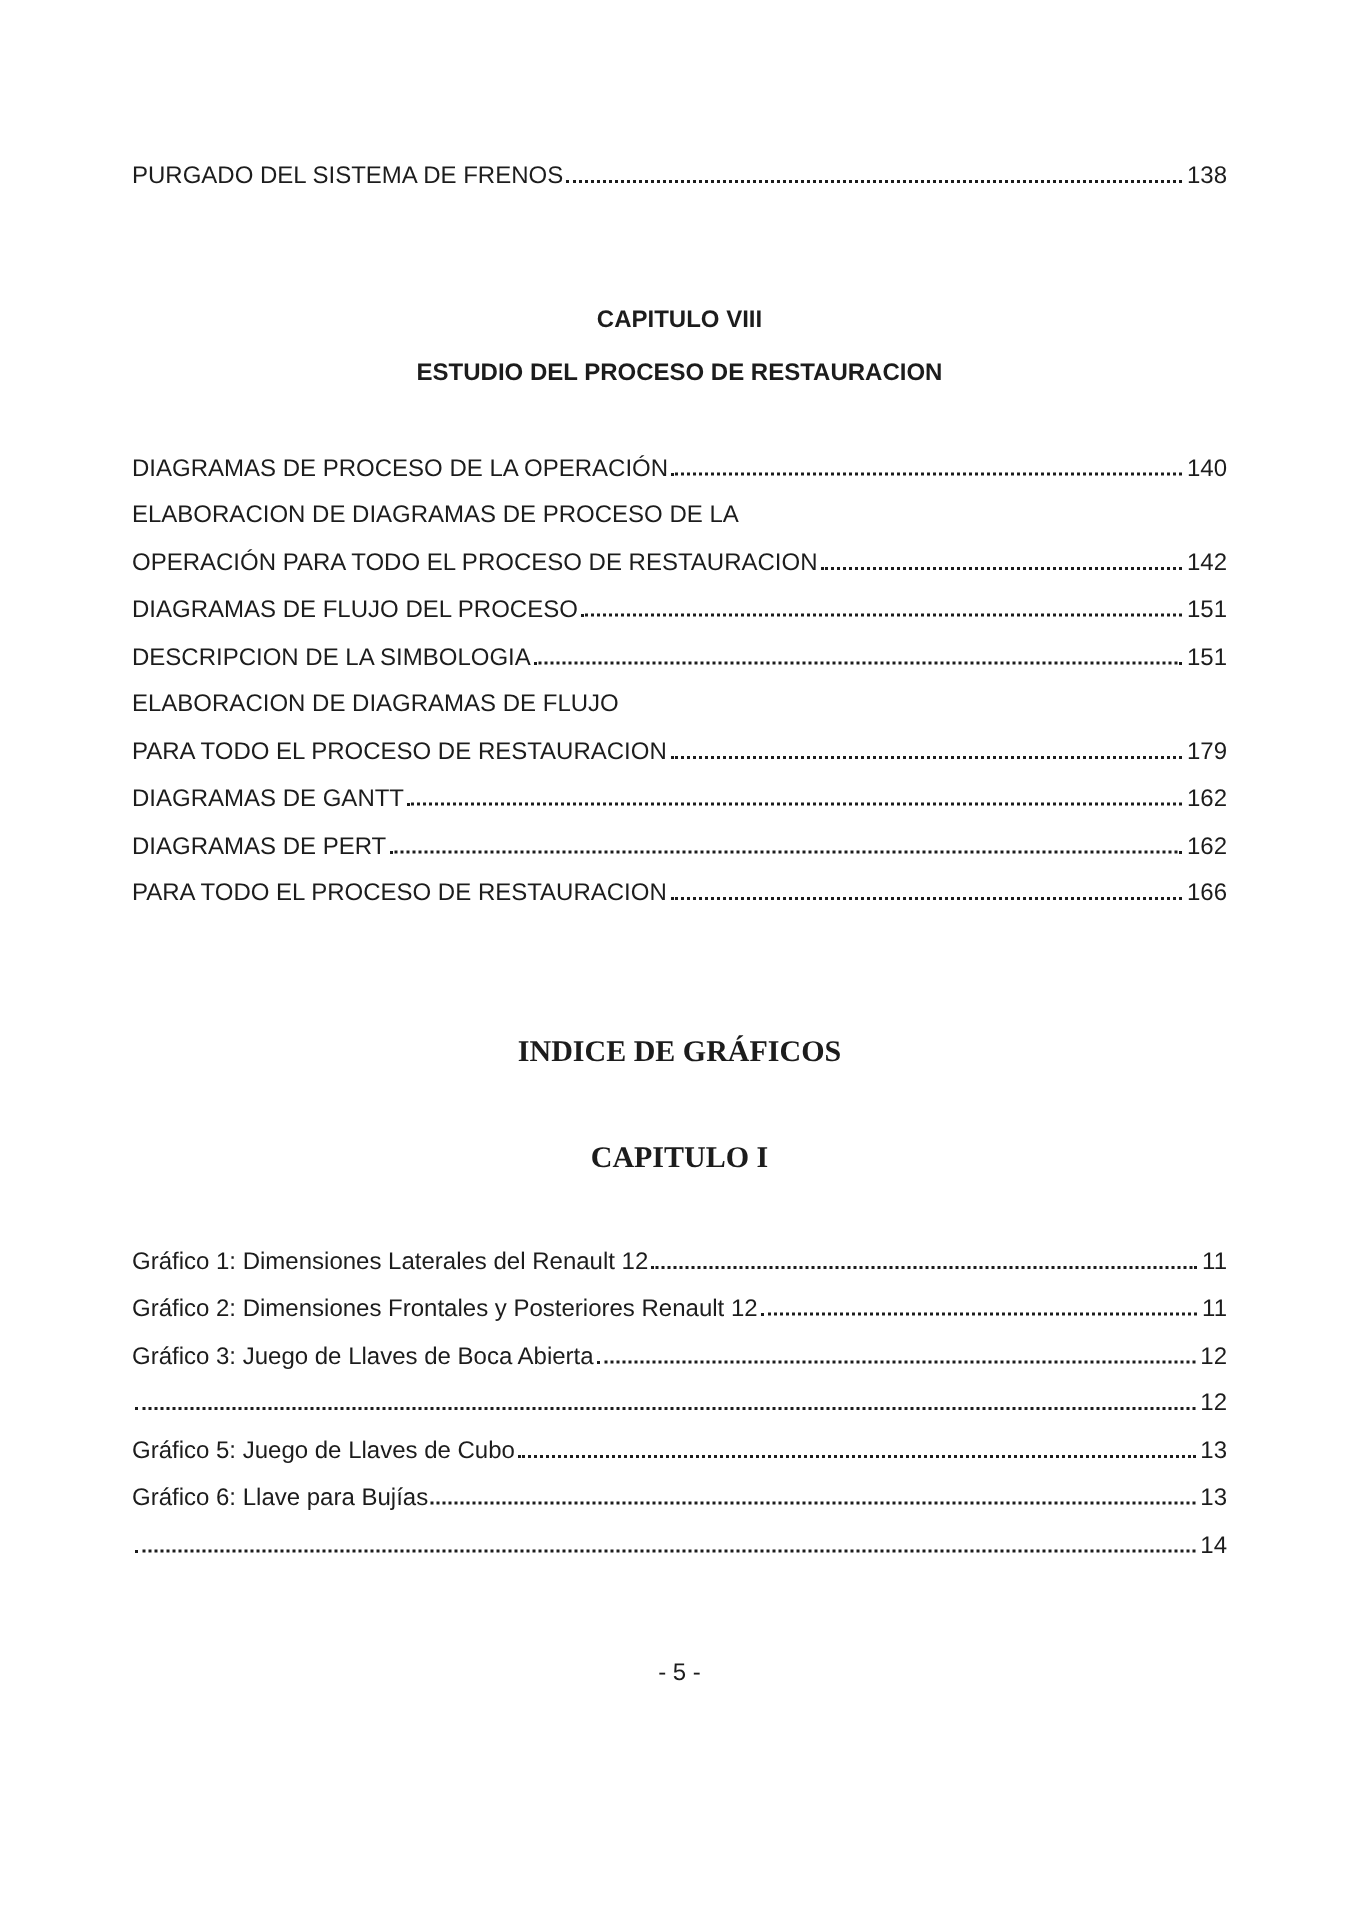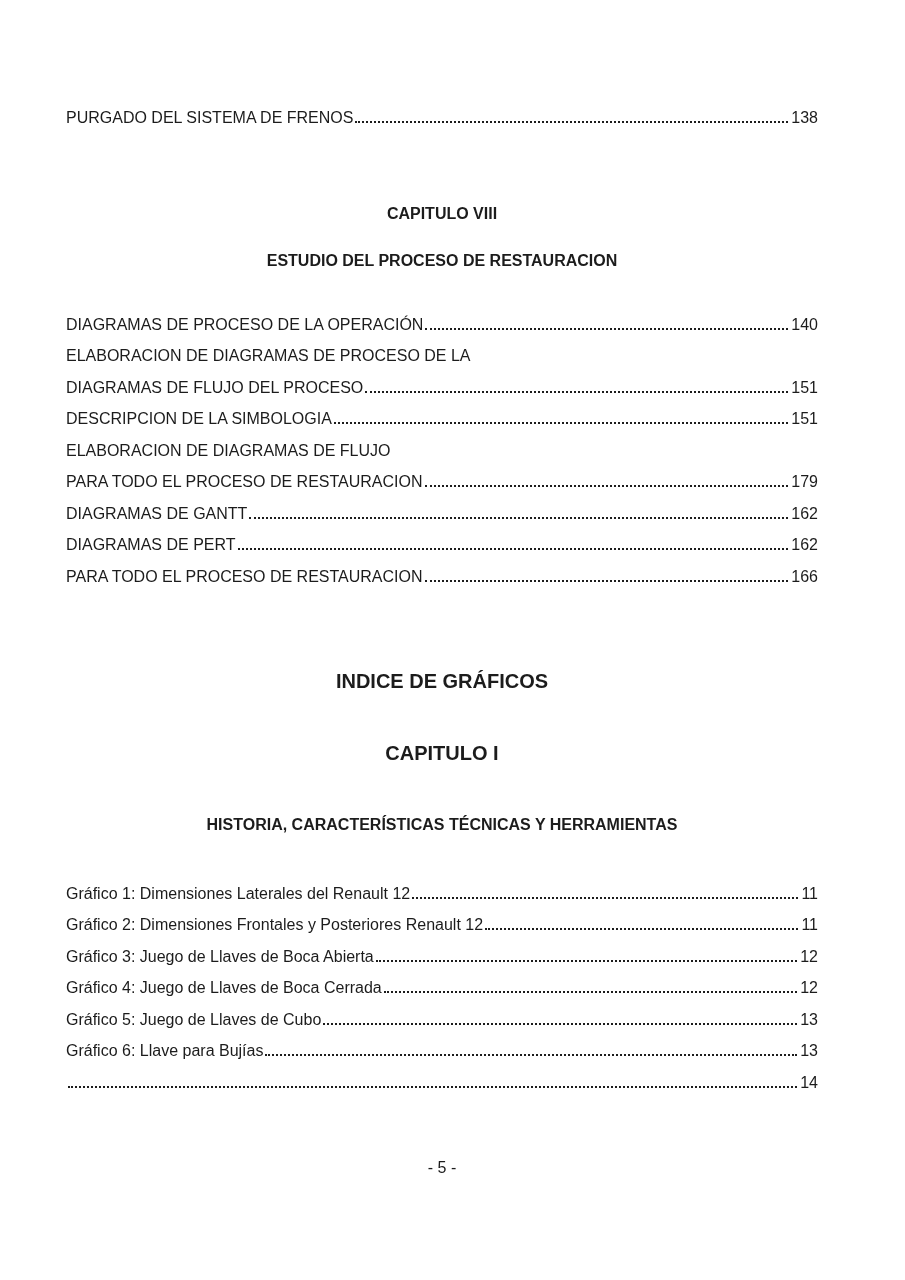--- a/index.html
+++ b/index.html
@@ -12,21 +12,21 @@
     font-family: "Liberation Sans", "DejaVu Sans", sans-serif;
   }
   .page {
     position: relative;
     width: 905px;
     height: 1280px;
     overflow: hidden;
     background: #ffffff;
   }
   .content {
-    padding: 0 87px 0 66px;
+    padding: 0 87px 0 88px;
   }
   .row {
     display: flex;
     align-items: baseline;
     font-size: 16px;
     line-height: 31.5px;
   }
   .row .lbl { white-space: pre; }
   .row .leader {
     flex: 1 1 auto;
@@ -34,23 +34,23 @@
     border-bottom: 2px dotted #1c1c1c;
     margin: 0 3px 0 2px;
   }
   .row .pg { white-space: pre; }
   .row-first { margin-top: 102px; }
   .h-center {
     text-align: center;
     font-weight: bold;
     font-size: 16px;
     line-height: 31.5px;
-    margin: 16px;
+    margin: 4px;
   }
-  .h-large { font-size: 20px; }
+  .h-large { font-size: 20px; font-family: Liberation Serif, serif; }
   #cap8-title { margin-top: 64px; }
   #cap8-subtitle { margin-top: 0; }
   #cap8-list { margin-top: 32px; text-align: center; }
   #indice-title { margin-top: 74px; }
   #cap1-title { margin-top: 40px; }
   #historia-title { margin-top: 40px; }
   #graficos-list { margin-top: 37px; }
   .footer {
     margin-top: 54px;
     text-align: center;
@@ -76,20 +76,25 @@
     <div id="cap8-list">
       <div class="row">
         <span class="lbl">DIAGRAMAS DE PROCESO DE LA OPERACIÓN</span>
         <span class="leader"></span>
         <span class="pg">140</span>
       </div>
       <div class="row">
         <span class="lbl">ELABORACION DE DIAGRAMAS DE PROCESO DE LA</span>
       </div>
       <div class="row">
+        <span class="lbl">OPERACIÓN PARA TODO EL PROCESO DE RESTAURACION</span>
+        <span class="leader"></span>
+        <span class="pg">142</span>
+      </div>
+      <div class="row">
         <span class="lbl">DIAGRAMAS DE FLUJO DEL PROCESO</span>
         <span class="leader"></span>
         <span class="pg">151</span>
       </div>
       <div class="row">
         <span class="lbl">DESCRIPCION DE LA SIMBOLOGIA</span>
         <span class="leader"></span>
         <span class="pg">151</span>
       </div>
       <div class="row">
@@ -112,40 +117,38 @@
       </div>
       <div class="row">
         <span class="lbl">PARA TODO EL PROCESO DE RESTAURACION</span>
         <span class="leader"></span>
         <span class="pg">166</span>
       </div>
     </div>
 
     <h1 class="h-center h-large" id="indice-title">INDICE DE GRÁFICOS</h1>
     <h1 class="h-center h-large" id="cap1-title">CAPITULO I</h1>
-    <h3 class="h-center" id="historia-title">HISTORIA, CARACTERÍSTICAS TÉCNICAS Y HERRAMIENTAS</h3>
 
     <div id="graficos-list">
       <div class="row">
         <span class="lbl">Gráfico 1: Dimensiones Laterales del Renault 12</span>
         <span class="leader"></span>
         <span class="pg">11</span>
       </div>
       <div class="row">
         <span class="lbl">Gráfico 2: Dimensiones Frontales y Posteriores Renault 12</span>
         <span class="leader"></span>
         <span class="pg">11</span>
       </div>
       <div class="row">
         <span class="lbl">Gráfico 3: Juego de Llaves de Boca Abierta</span>
         <span class="leader"></span>
         <span class="pg">12</span>
       </div>
       <div class="row">
-        <span class="lbl">Gráfico 4: Juego de Llaves de Boca Cerrada</span>
         <span class="leader"></span>
         <span class="pg">12</span>
       </div>
       <div class="row">
         <span class="lbl">Gráfico 5: Juego de Llaves de Cubo</span>
         <span class="leader"></span>
         <span class="pg">13</span>
       </div>
       <div class="row">
         <span class="lbl">Gráfico 6: Llave para Bujías</span>

